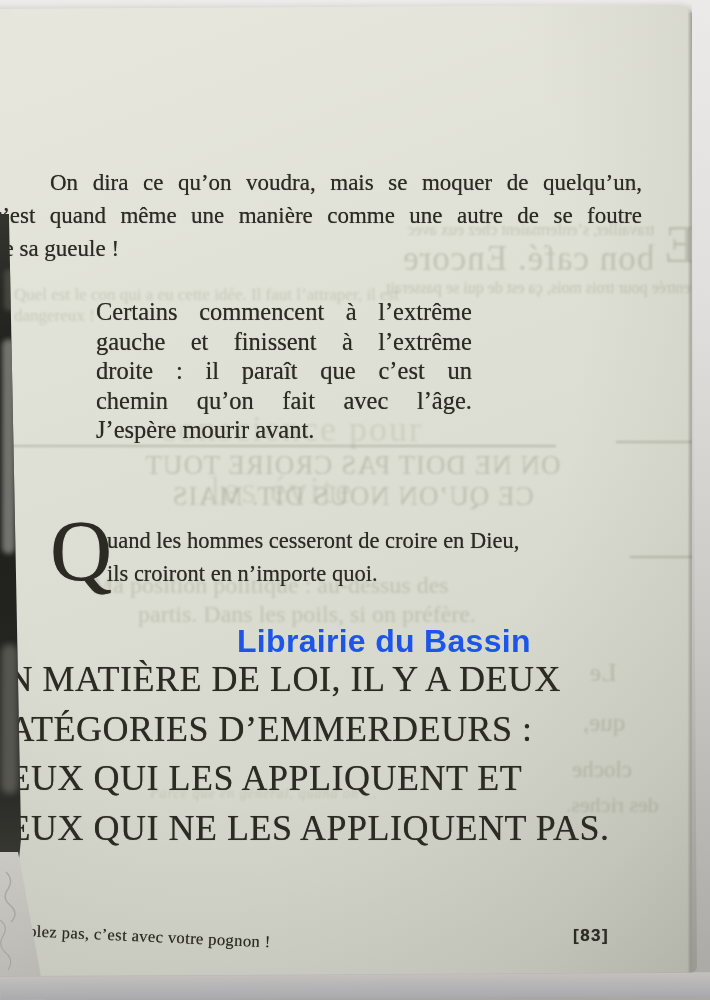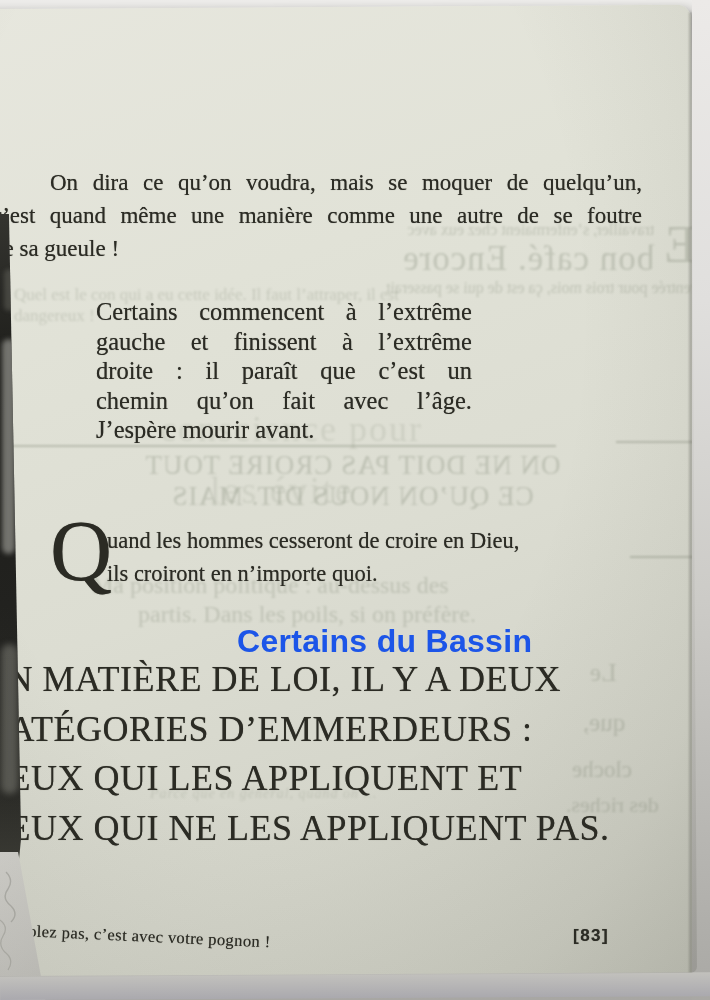--- a/index.html
+++ b/index.html
@@ -166,15 +166,15 @@
     <svg class="scribble" width="40" height="110" viewBox="0 0 40 110">
       <path d="M10,4 q8,8 2,17 q-7,9 3,17 q8,8 0,16" fill="none" stroke="#90908a" stroke-width="1.4"></path>
       <path d="M4,52 q9,7 3,16 q-6,10 4,18 q7,7 1,16" fill="none" stroke="#97978f" stroke-width="1.2"></path>
     </svg>
   </div>
   <div class="right-edge-shadow"></div>
   <div class="right-band"></div>
   <div class="bottom-gap"></div>
   <div class="page-vignette"></div>
 
-  <div class="watermark">Certains du Bassin</div>
+  <div class="watermark">Librairie du Bassin</div>
 
 </div>
 
 </body></html>

